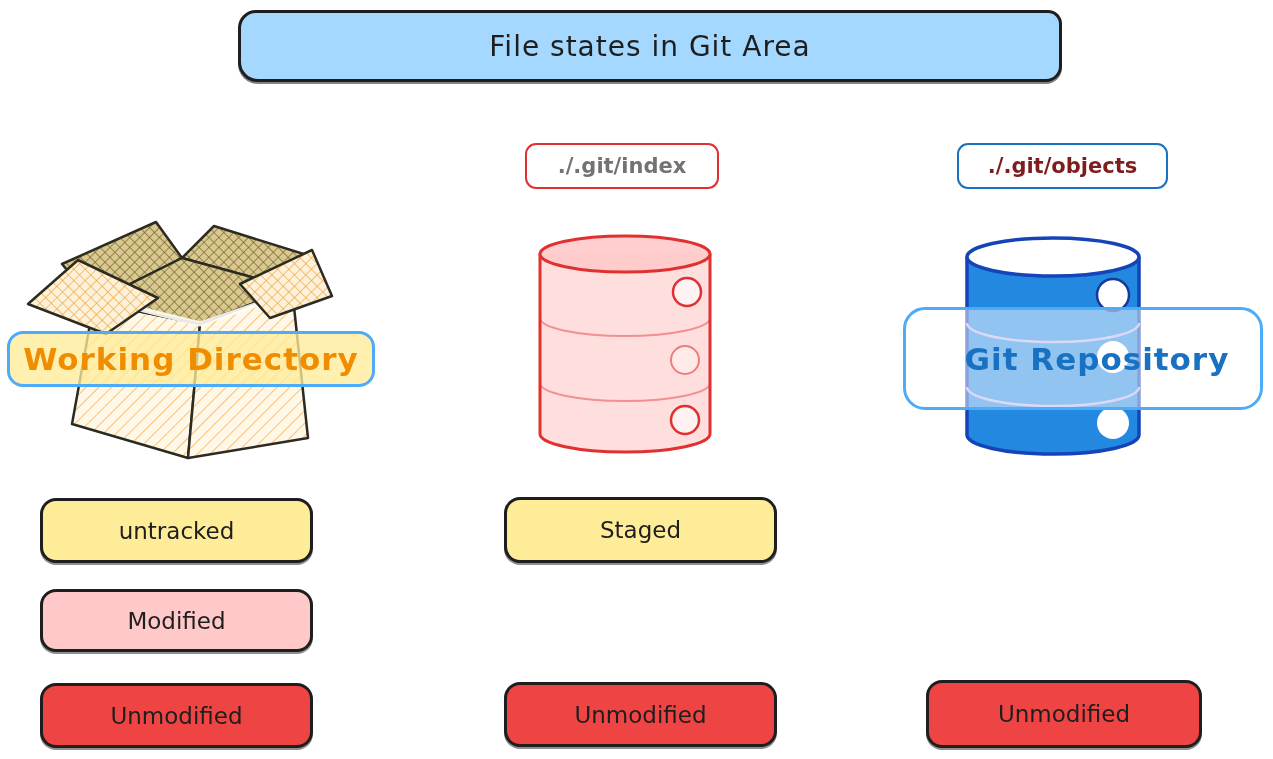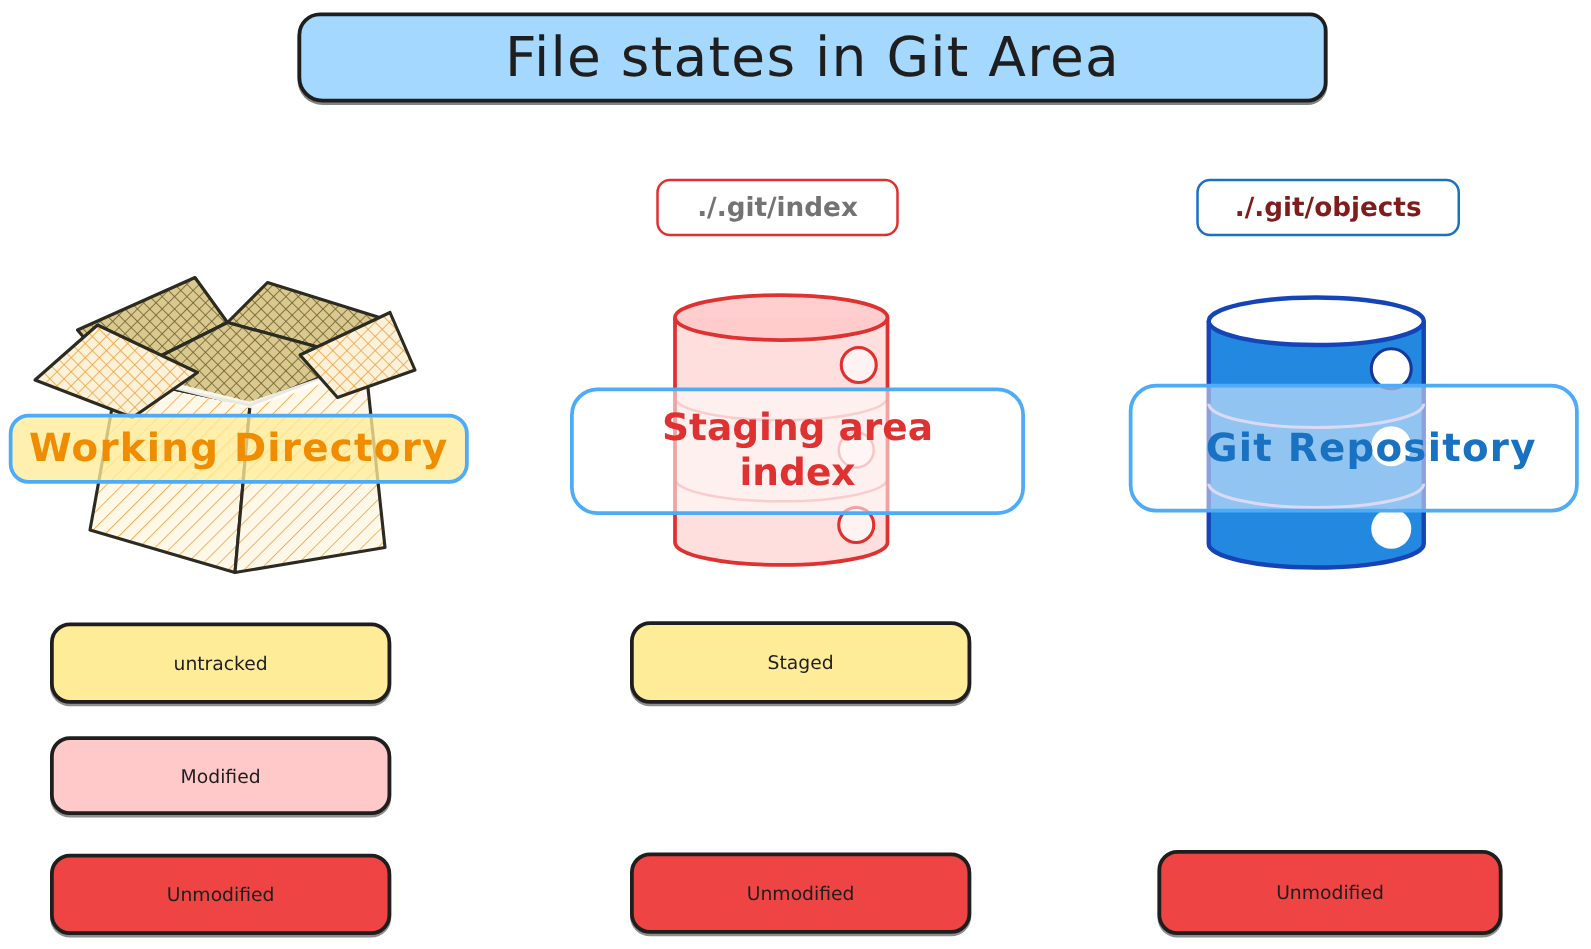--- a/index.html
+++ b/index.html
@@ -11,21 +11,21 @@
   .abs { position:absolute; }
 
   
   .title-box {
     left:238px; top:10px; width:824px; height:72px;
     background:#a5d8ff; border:3px solid #1e1e1e;
     border-radius:18px 14px 16px 20px;
     display:flex; align-items:center; justify-content:center;
     box-shadow:0 2px 0 rgba(30,30,30,.55);
   }
-  .title-box span { font-size:44px; letter-spacing:1px; }
+  .title-box span { font-size:28px; letter-spacing:1px; }
 
   
   .badge {
     height:46px; background:#ffffff; border-radius:11px;
     display:flex; align-items:center; justify-content:center;
     font-size:21px; font-weight:bold;
   }
   .badge-red  { left:525px; top:143px; width:194px; border:2.5px solid #e03131; color:#737373; }
   .badge-blue { left:957px; top:143px; width:211px; border:2.5px solid #1971c2; color:#7f1d1d; }
 
@@ -53,21 +53,21 @@
   .repo-label {
     left:903px; top:307px; width:360px; height:103px;
     background:rgba(255,255,255,.5); border-radius:22px;
     color:#1971c2; font-size:31px; letter-spacing:1px;padding-left:28px;
   }
 
   
   .pill {
     border:3px solid #1e1e1e; border-radius:16px;
     display:flex; align-items:center; justify-content:center;
-    font-size:15px; color:#1e1e1e;
+    font-size:23px; color:#1e1e1e;
     box-shadow:0 2px 0 rgba(30,30,30,.5);
   }
   .pill-yellow { background:#ffec99; }
   .pill-pink   { background:#ffc9c9; }
   .pill-green  { background:#ef4444; }
   .p-untracked { left:40px;  top:498px; width:273px; height:65px; }
   .p-modified  { left:40px;  top:589px; width:273px; height:63px; }
   .p-unmod1    { left:40px;  top:683px; width:273px; height:65px; }
   .p-staged    { left:504px; top:497px; width:273px; height:66px; }
   .p-unmod2    { left:504px; top:682px; width:273px; height:65px; }
@@ -134,24 +134,20 @@
     <path d="M4,88  A86,19 0 0 0 176,88" fill="none" stroke="#c9b8f0" stroke-width="2.5" opacity="0.9"></path>
     <path d="M4,152 A86,19 0 0 0 176,152" fill="none" stroke="#c9b8f0" stroke-width="2.5" opacity="0.9"></path>
     <circle cx="150" cy="60" r="16" fill="#ffffff" stroke="#16379c" stroke-width="2.5"></circle>
     <circle cx="150" cy="122" r="16" fill="#ffffff"></circle>
     <circle cx="150" cy="188" r="16" fill="#ffffff"></circle>
   </svg>
 
   <div class="abs overlay wd-label">
     <span>Working Directory</span>
   </div>
-  <div class="abs overlay staging-label">
-    <span>Staging area</span>
-    <span>index</span>
-  </div>
   <div class="abs overlay repo-label">
     <span>Git Repository</span>
   </div>
 
   <div class="abs pill pill-yellow p-untracked">
     <span>untracked</span>
   </div>
   <div class="abs pill pill-pink p-modified">
     <span>Modified</span>
   </div>

